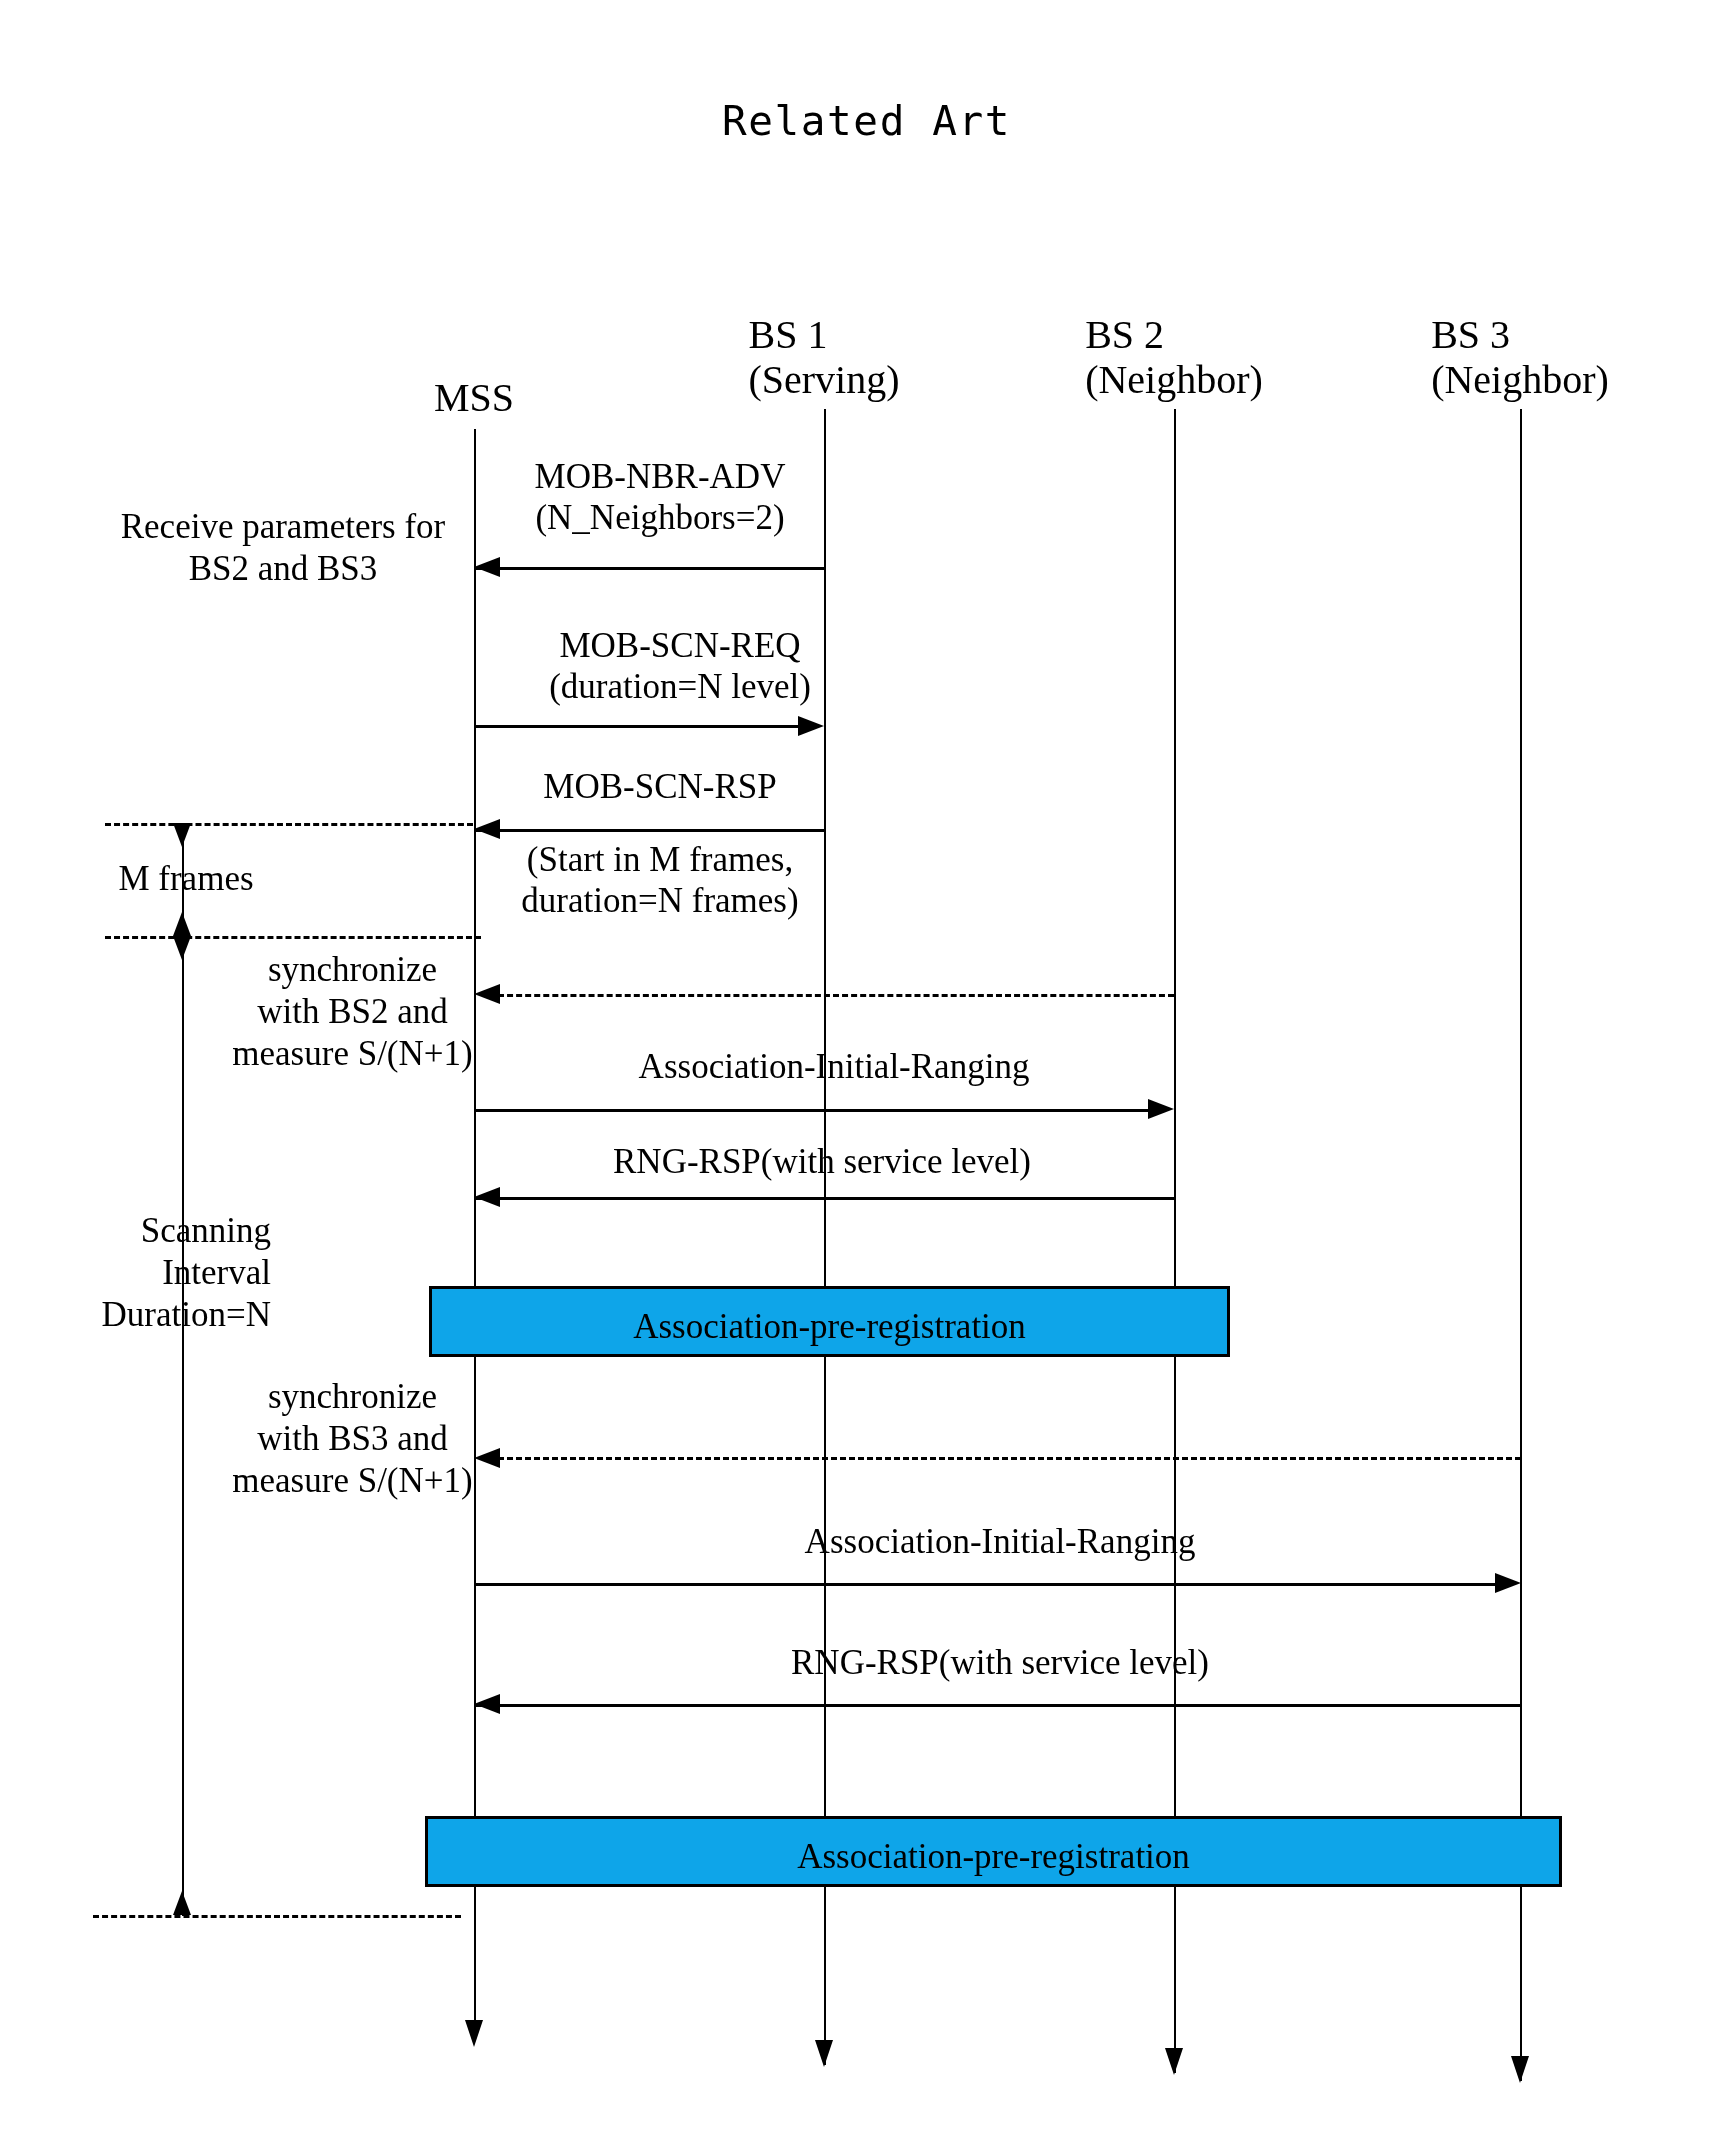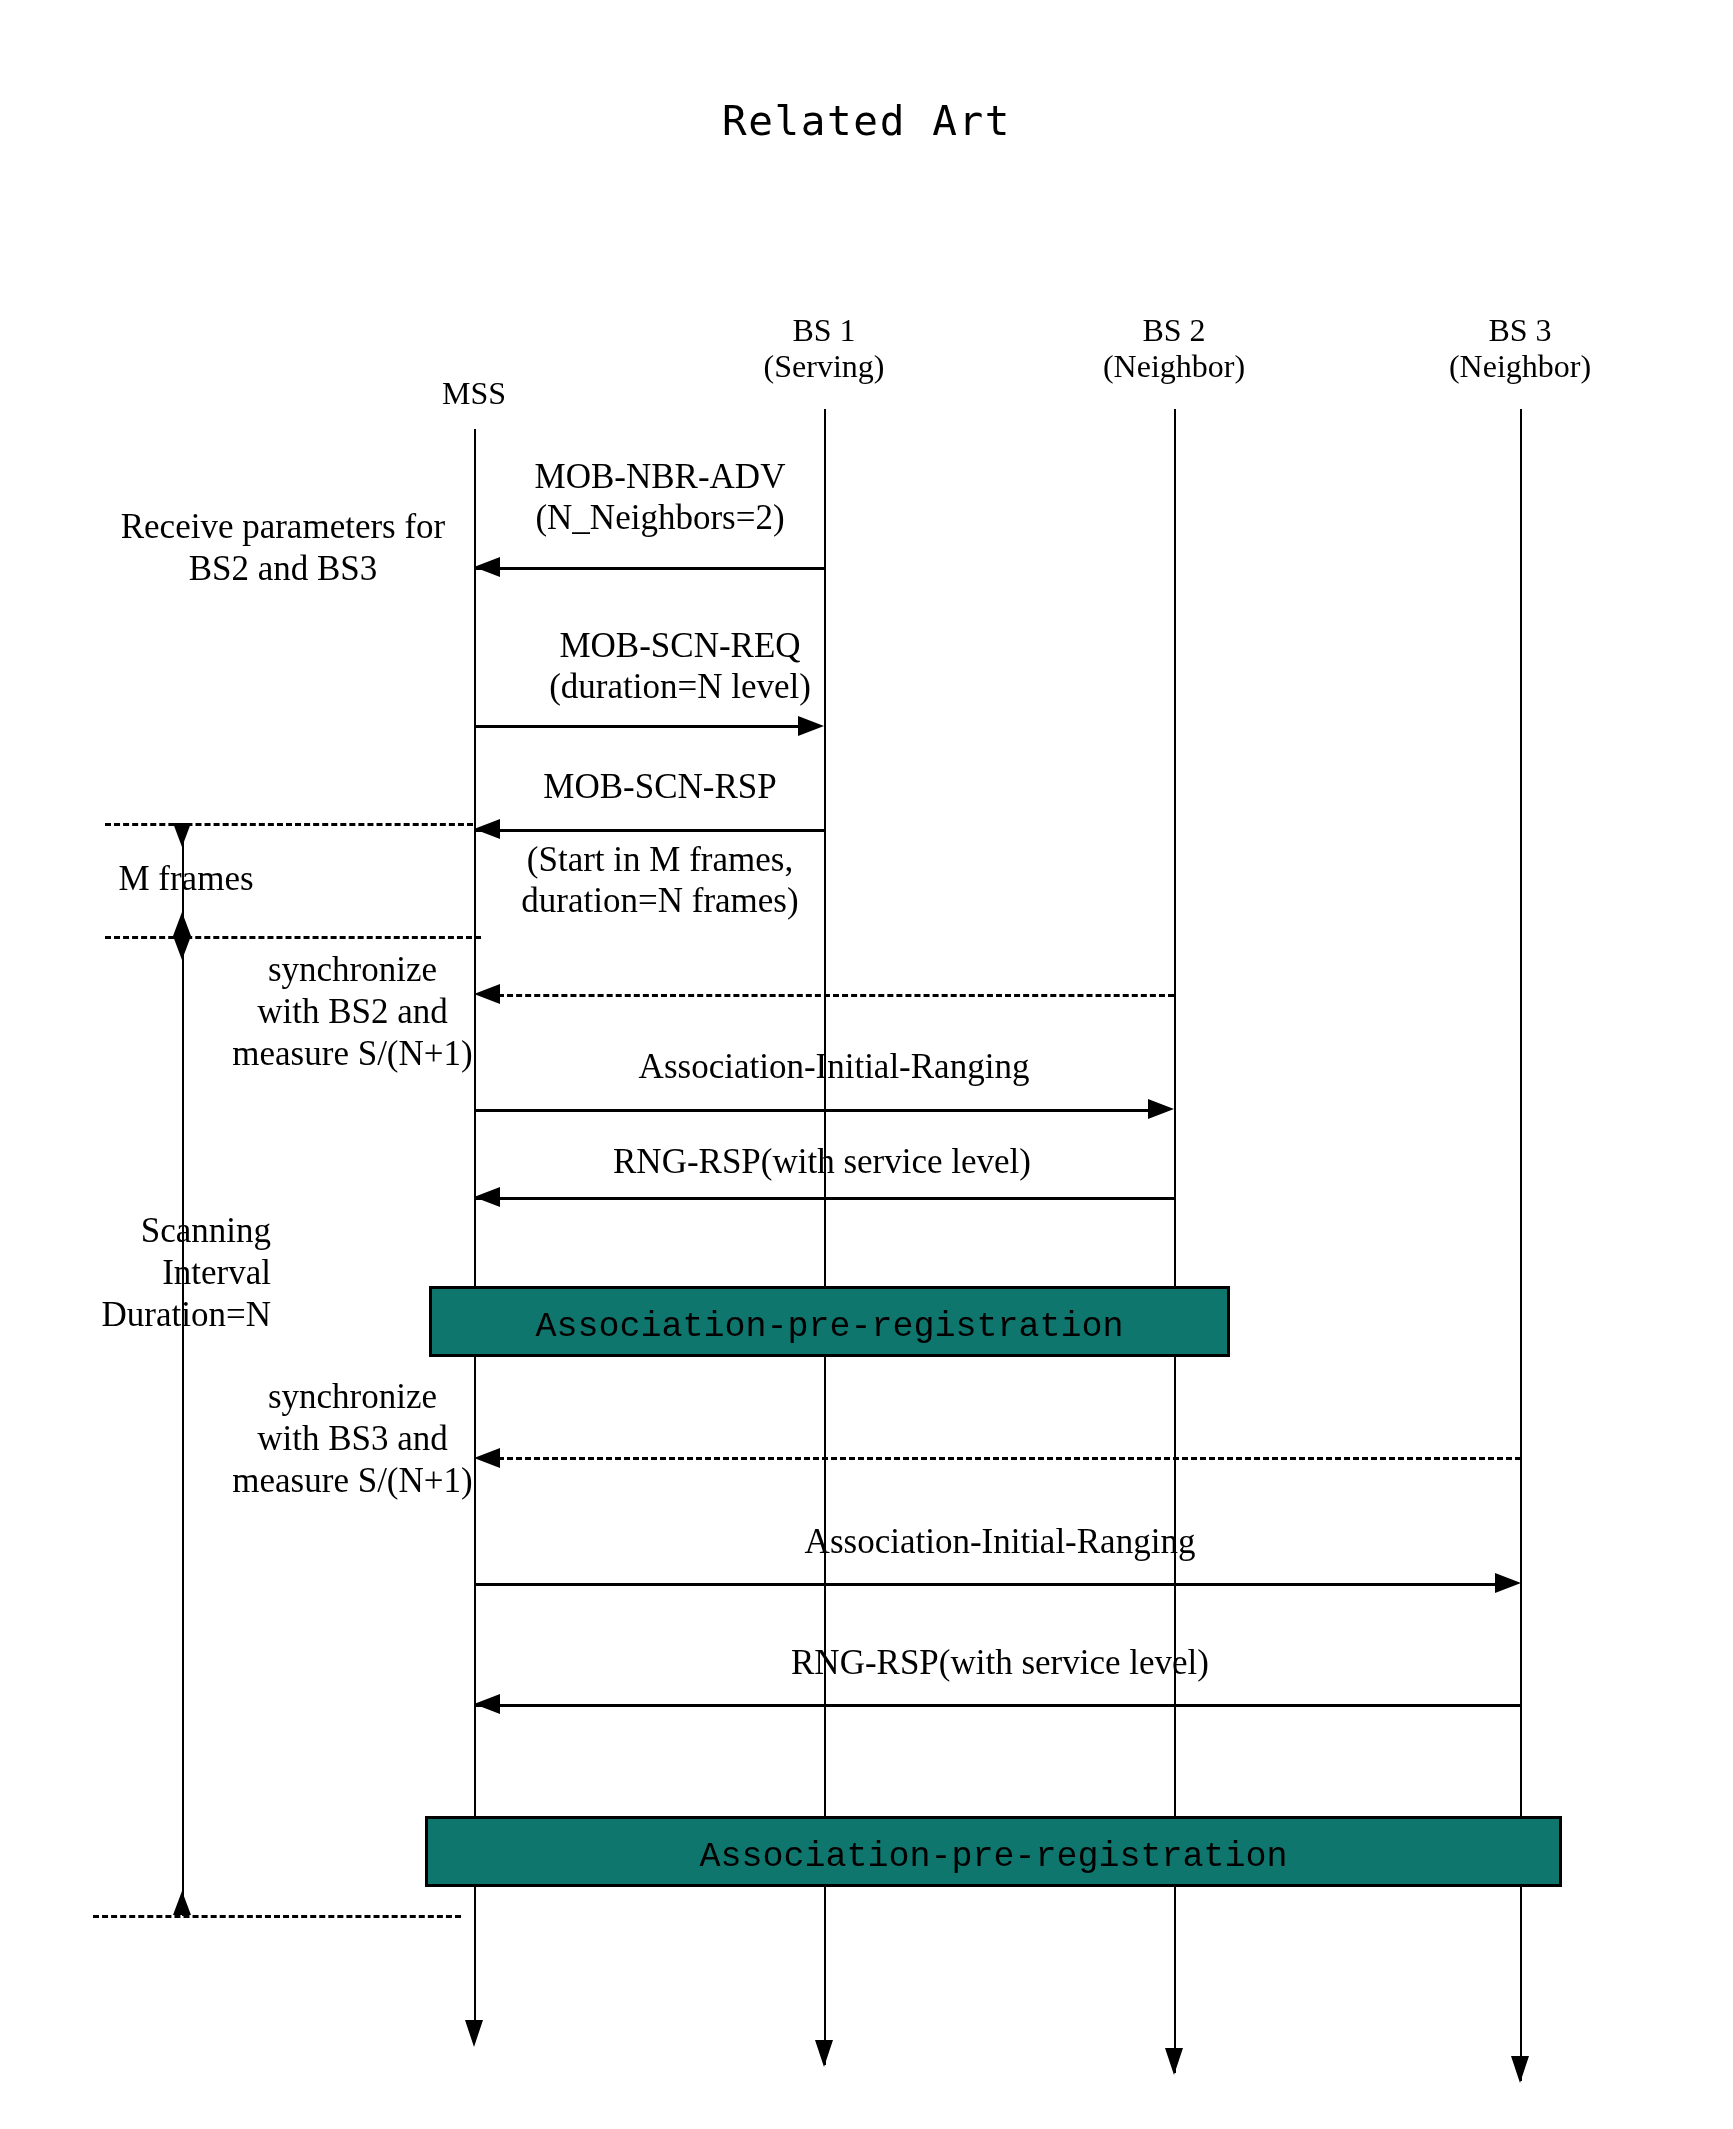--- a/index.html
+++ b/index.html
@@ -34,22 +34,22 @@
     font-size: 49px;
   }
   #fig-title-sub {
     top: 97px;
     font-size: 41px;
   }
 
   
   .lifeline-head {
     position: absolute;
-    text-align: center;
-    font-size: 32px;
+    text-align: left;
+    font-size: 40px;
     line-height: 1.13;
     white-space: nowrap;
     transform: translateX(-50%);
   }
   .lifeline-head .l1 { display: block; }
   .lifeline-head .l2 { display: block; }
 
   
   .lifeline {
     position: absolute;
@@ -134,23 +134,22 @@
     border-right: 9px solid transparent;
     transform: translateX(-50%);
   }
   .vtip-down { border-top: 24px solid #000; }
   .vtip-up   { border-bottom: 24px solid #000; }
 
   
   .reg-box {
     position: absolute;
     border: 3.2px solid #000;
-    background: #0f766e;
+    background: #0ea5e9;
     box-sizing: border-box;
-    font-family: Liberation Mono, monospace;
   }
   .reg-box-label {
     position: absolute;
     width: 100%;
     text-align: center;
     font-size: 35px;
     white-space: nowrap;
   }
 </style>
 </head>

